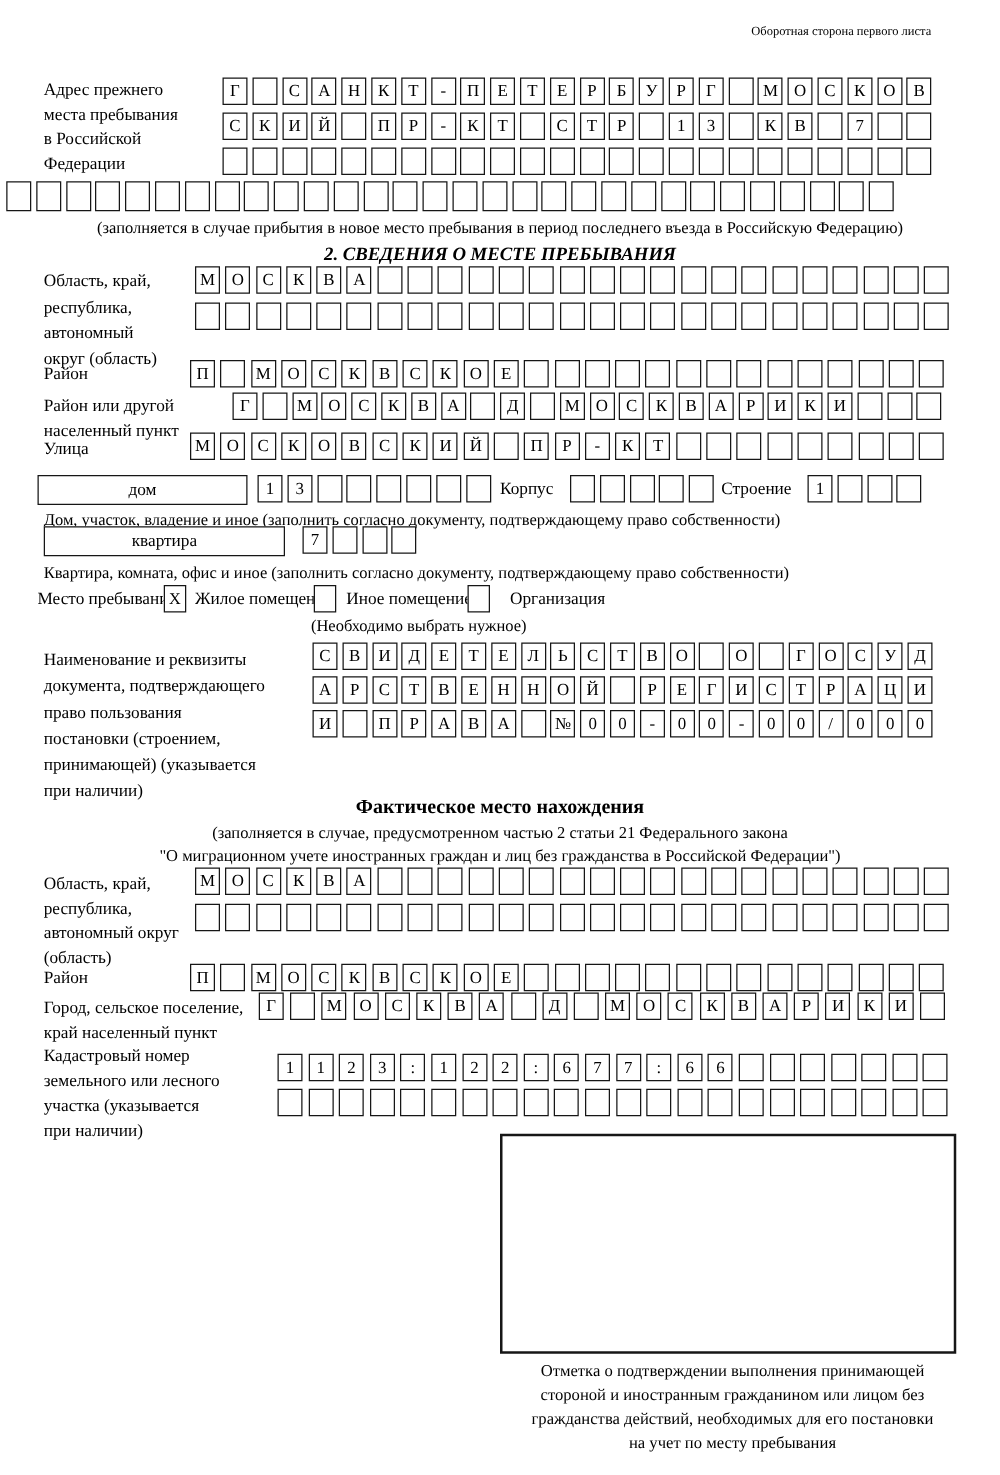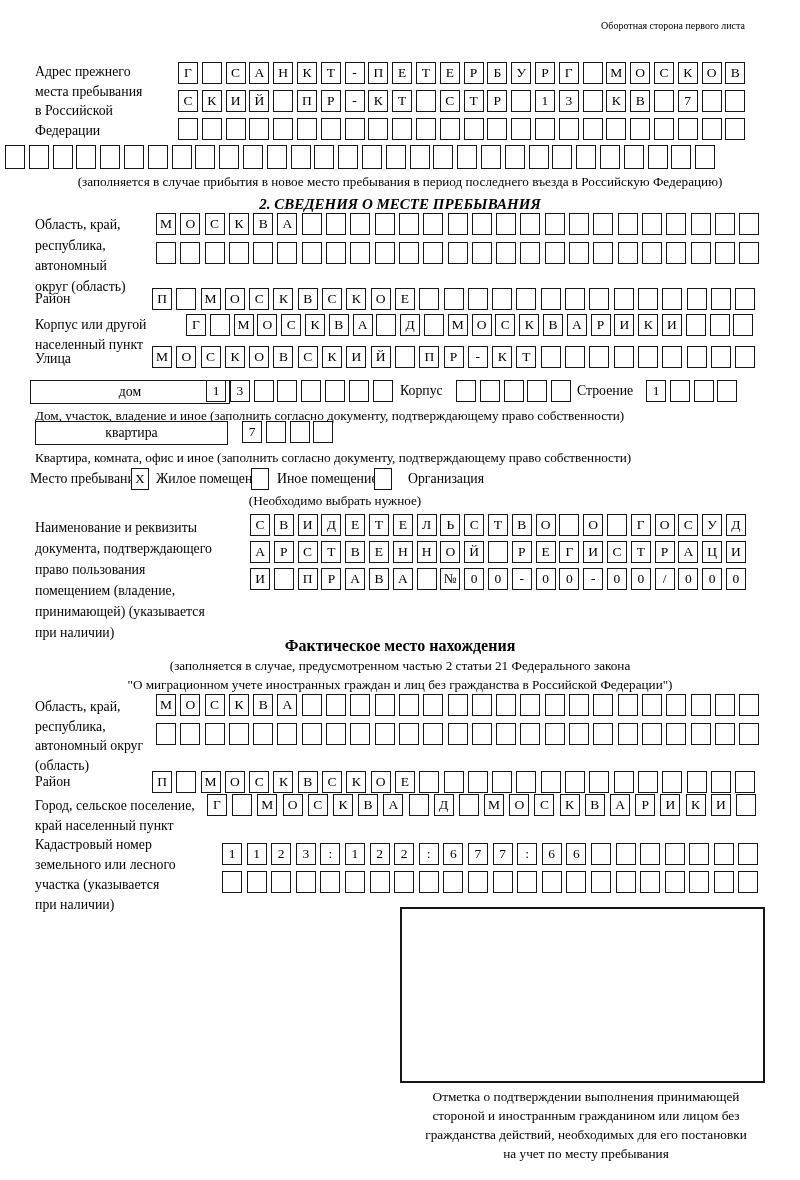--- a/index.html
+++ b/index.html
@@ -244,21 +244,21 @@
       <span class="cell"></span>
       <span class="cell"></span>
       <span class="cell"></span>
       <span class="cell"></span>
       <span class="cell"></span>
       <span class="cell"></span>
       <span class="cell"></span>
     </div>
 
   <div class="lbl lh19" style="left:35px;top:315px;width:150px;">
-    <div>Корпус или другой</div>
+    <div>Район или другой</div>
     <div>населенный пункт</div>
   </div>
   <div class="cells" style="left:186px;top:314px;">
       <span class="cell">Г</span>
       <span class="cell"></span>
       <span class="cell">М</span>
       <span class="cell">О</span>
       <span class="cell">С</span>
       <span class="cell">К</span>
       <span class="cell">В</span>
@@ -303,21 +303,21 @@
       <span class="cell"></span>
       <span class="cell"></span>
       <span class="cell"></span>
       <span class="cell"></span>
       <span class="cell"></span>
       <span class="cell"></span>
       <span class="cell"></span>
       <span class="cell"></span>
     </div>
 
-  <div class="wbox" style="left:30px;top:380px;width:200px;">дом</div>
+  <div class="wbox" style="left:30px;top:380px;width:168px;">дом</div>
   <div class="cells" style="left:206px;top:380px;">
       <span class="cell">1</span>
       <span class="cell">3</span>
       <span class="cell"></span>
       <span class="cell"></span>
       <span class="cell"></span>
       <span class="cell"></span>
       <span class="cell"></span>
       <span class="cell"></span>
     </div>
@@ -353,21 +353,21 @@
   <div class="chk" style="left:251px;top:468px;"></div>
   <div class="ilbl" style="left:277px;top:471px;">Иное помещение</div>
   <div class="chk" style="left:374px;top:468px;"></div>
   <div class="ilbl" style="left:408px;top:471px;">Организация</div>
   <div class="cap" style="left:0;top:493px;width:670px;text-align:center;">(Необходимо выбрать нужное)</div>
 
   <div class="lbl lh21" style="left:35px;top:517px;width:215px;">
     <div>Наименование и реквизиты</div>
     <div>документа, подтверждающего</div>
     <div>право пользования</div>
-    <div>помещением (владение,</div>
+    <div>постановки (строением,</div>
     <div>принимающей) (указывается</div>
     <div>при наличии)</div>
   </div>
   <div class="cells" style="left:250px;top:514px;">
       <span class="cell">С</span>
       <span class="cell">В</span>
       <span class="cell">И</span>
       <span class="cell">Д</span>
       <span class="cell">Е</span>
       <span class="cell">Т</span>

